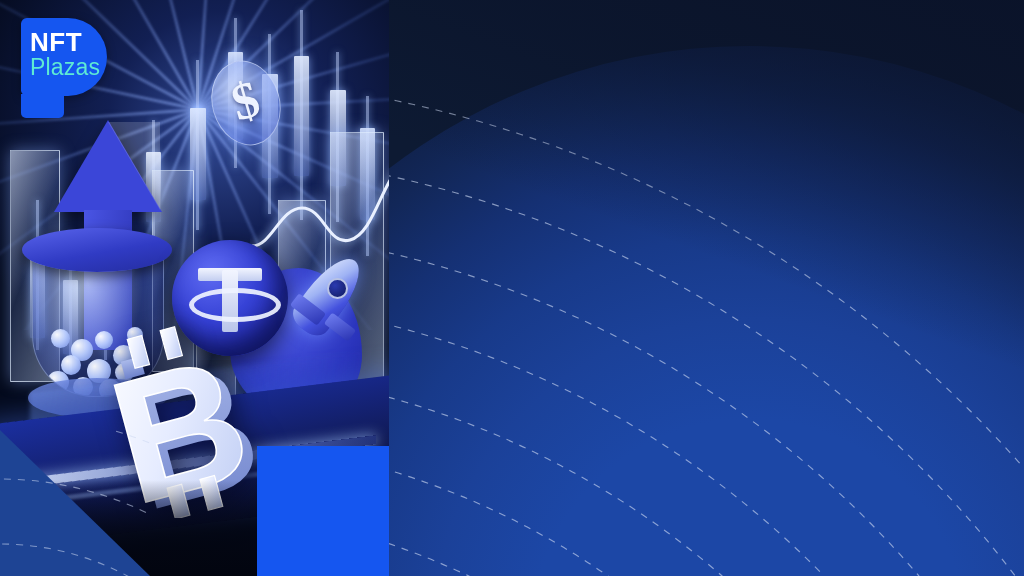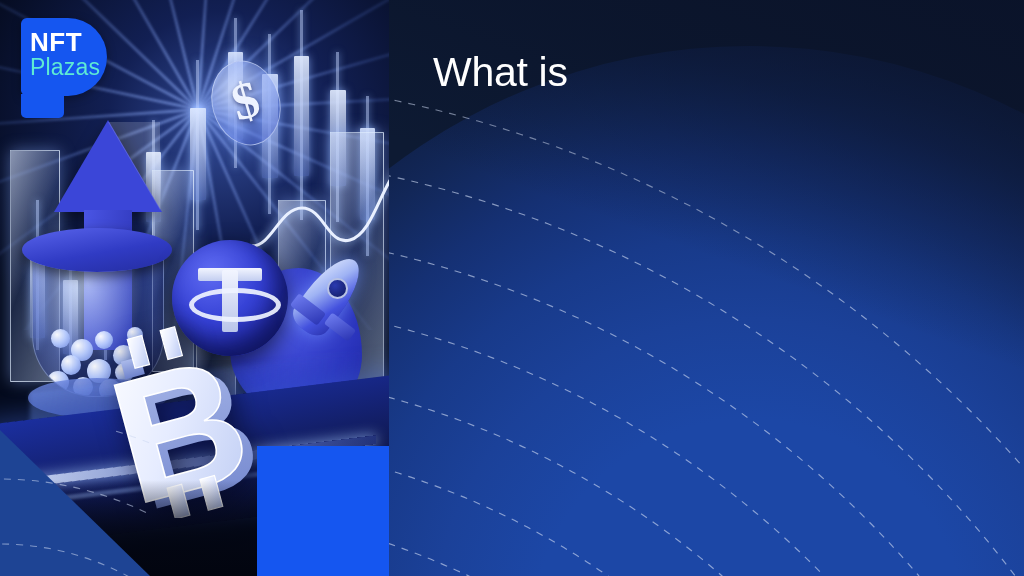--- a/index.html
+++ b/index.html
@@ -532,16 +532,15 @@
     </svg>
   </div>
 
   <div class="logo">
     <div class="logo-shape-tail"></div>
     <div class="nft">NFT</div>
     <div class="plazas">Plazas</div>
   </div>
 
   <div class="headline">
-    <p class="eyebrow">What is</p>
   </div>
 
 </div>
 
 </body></html>

